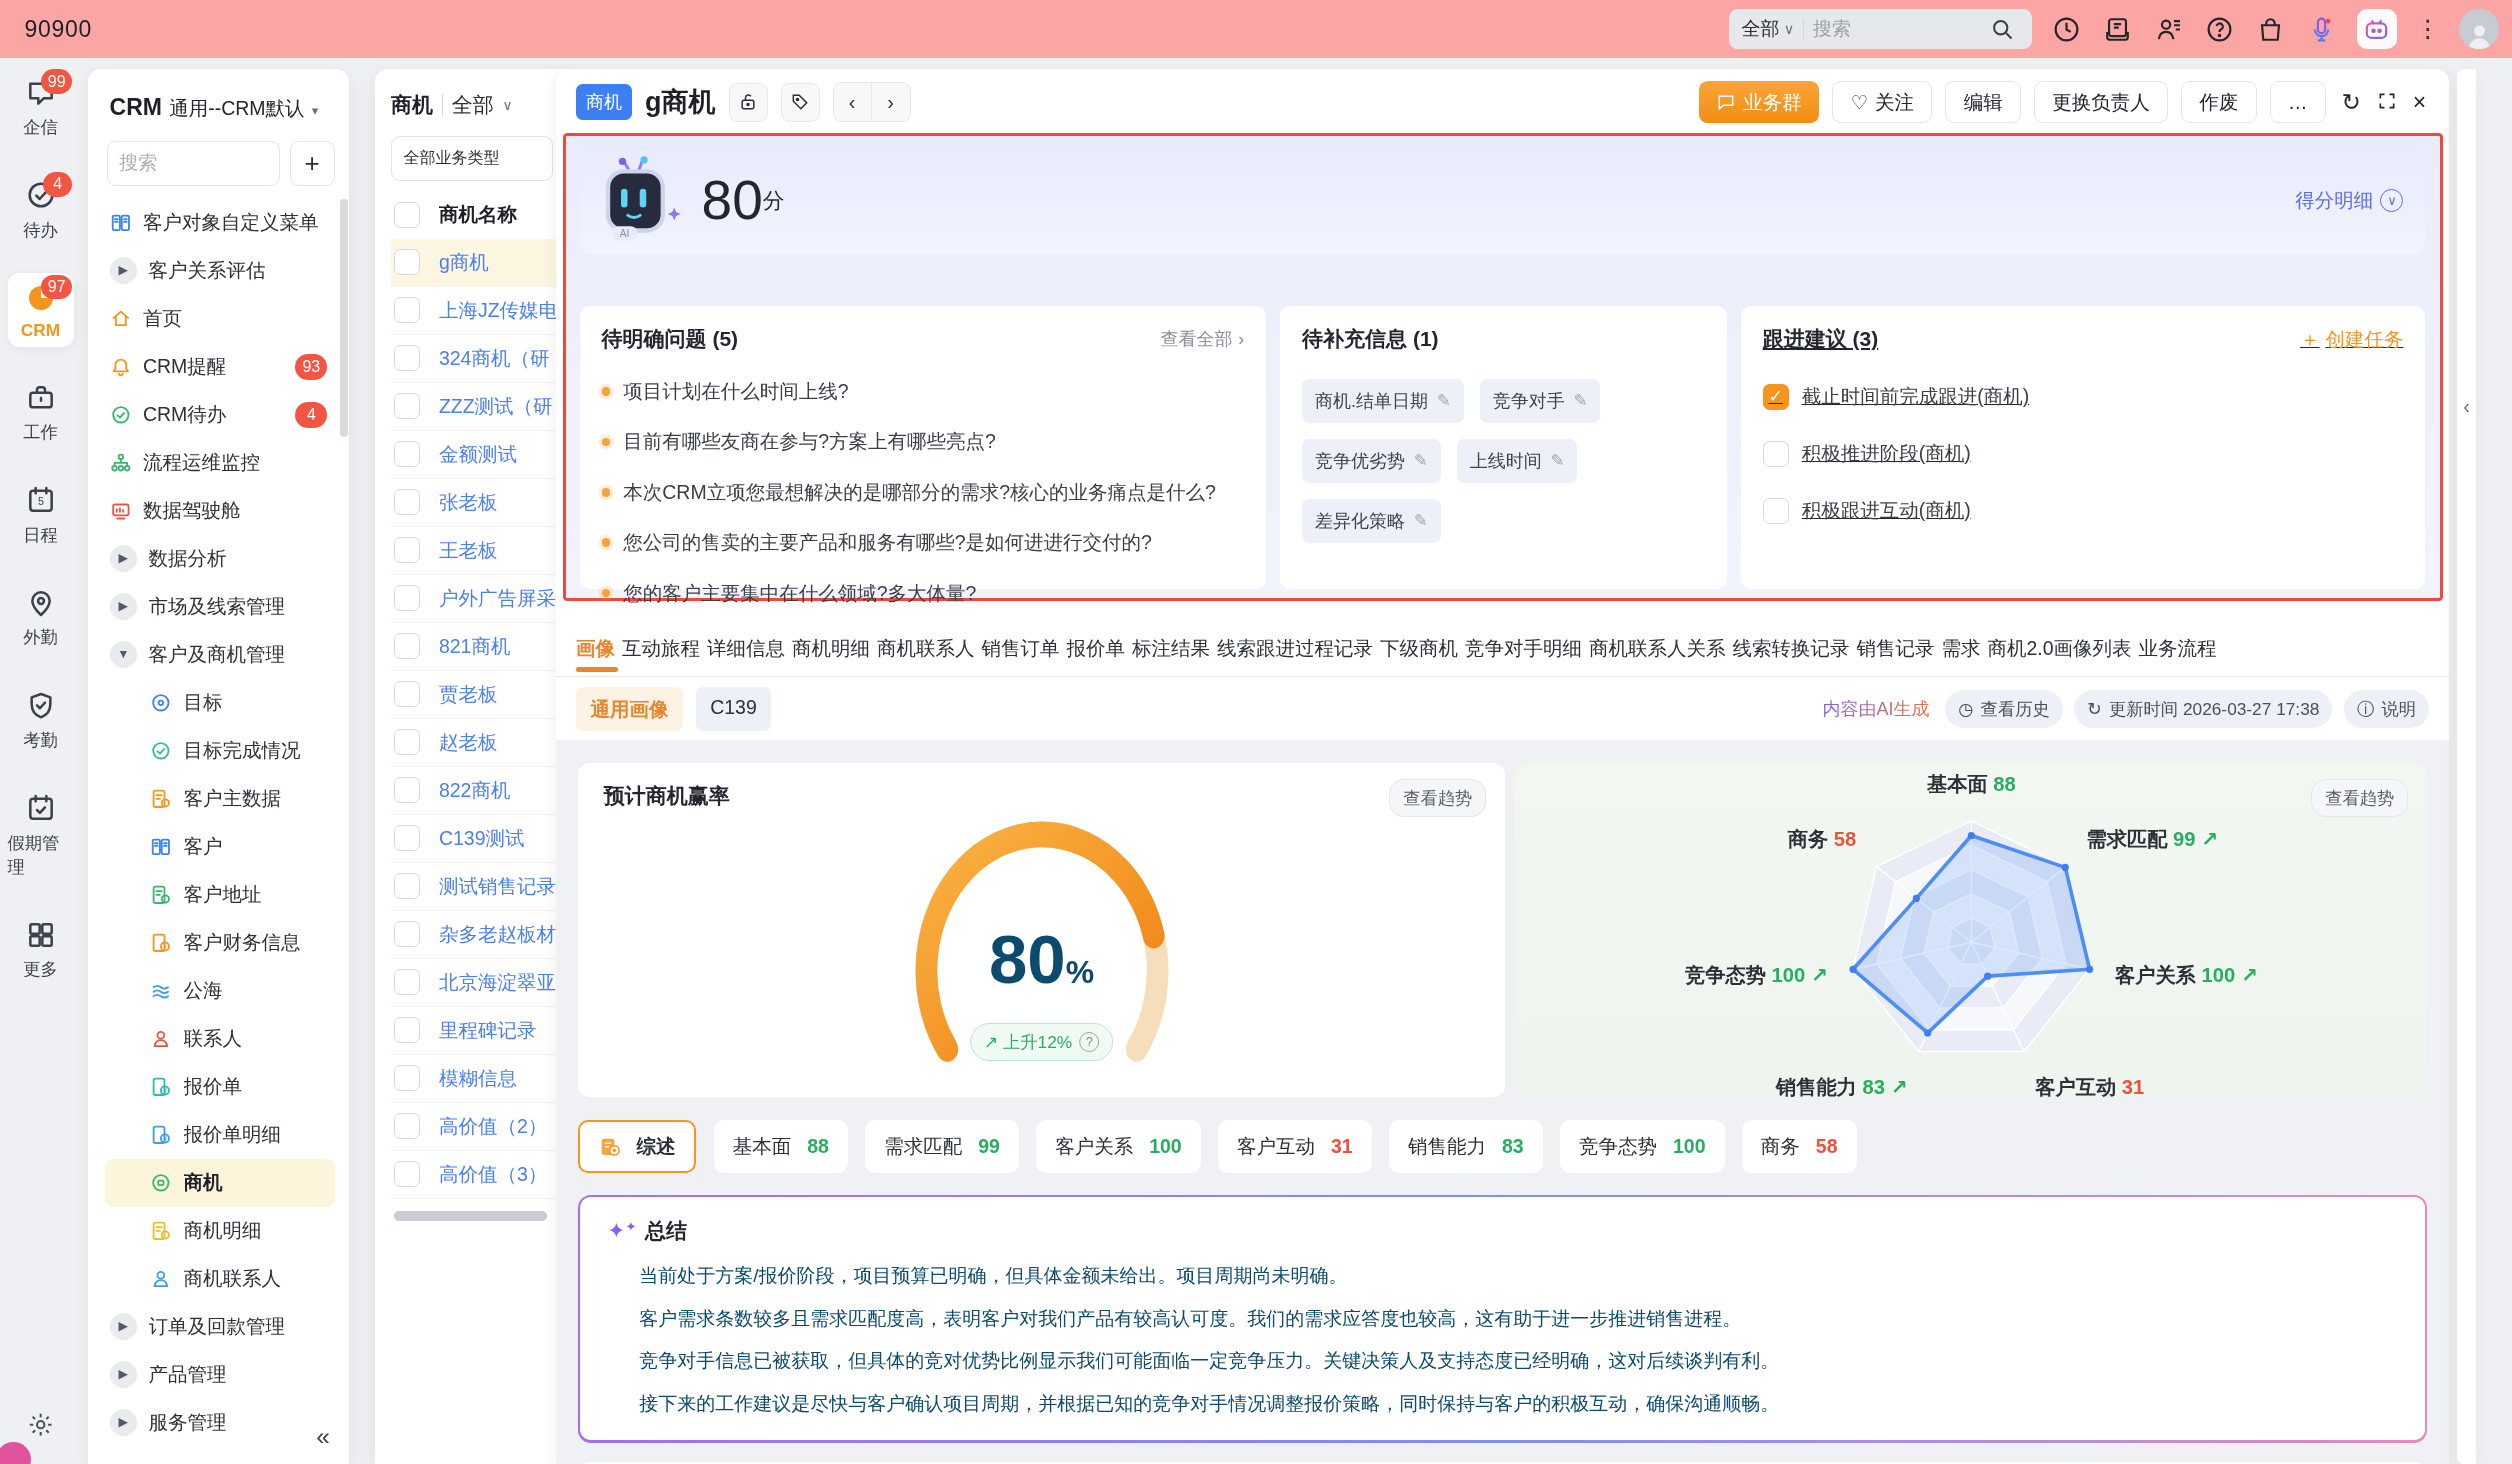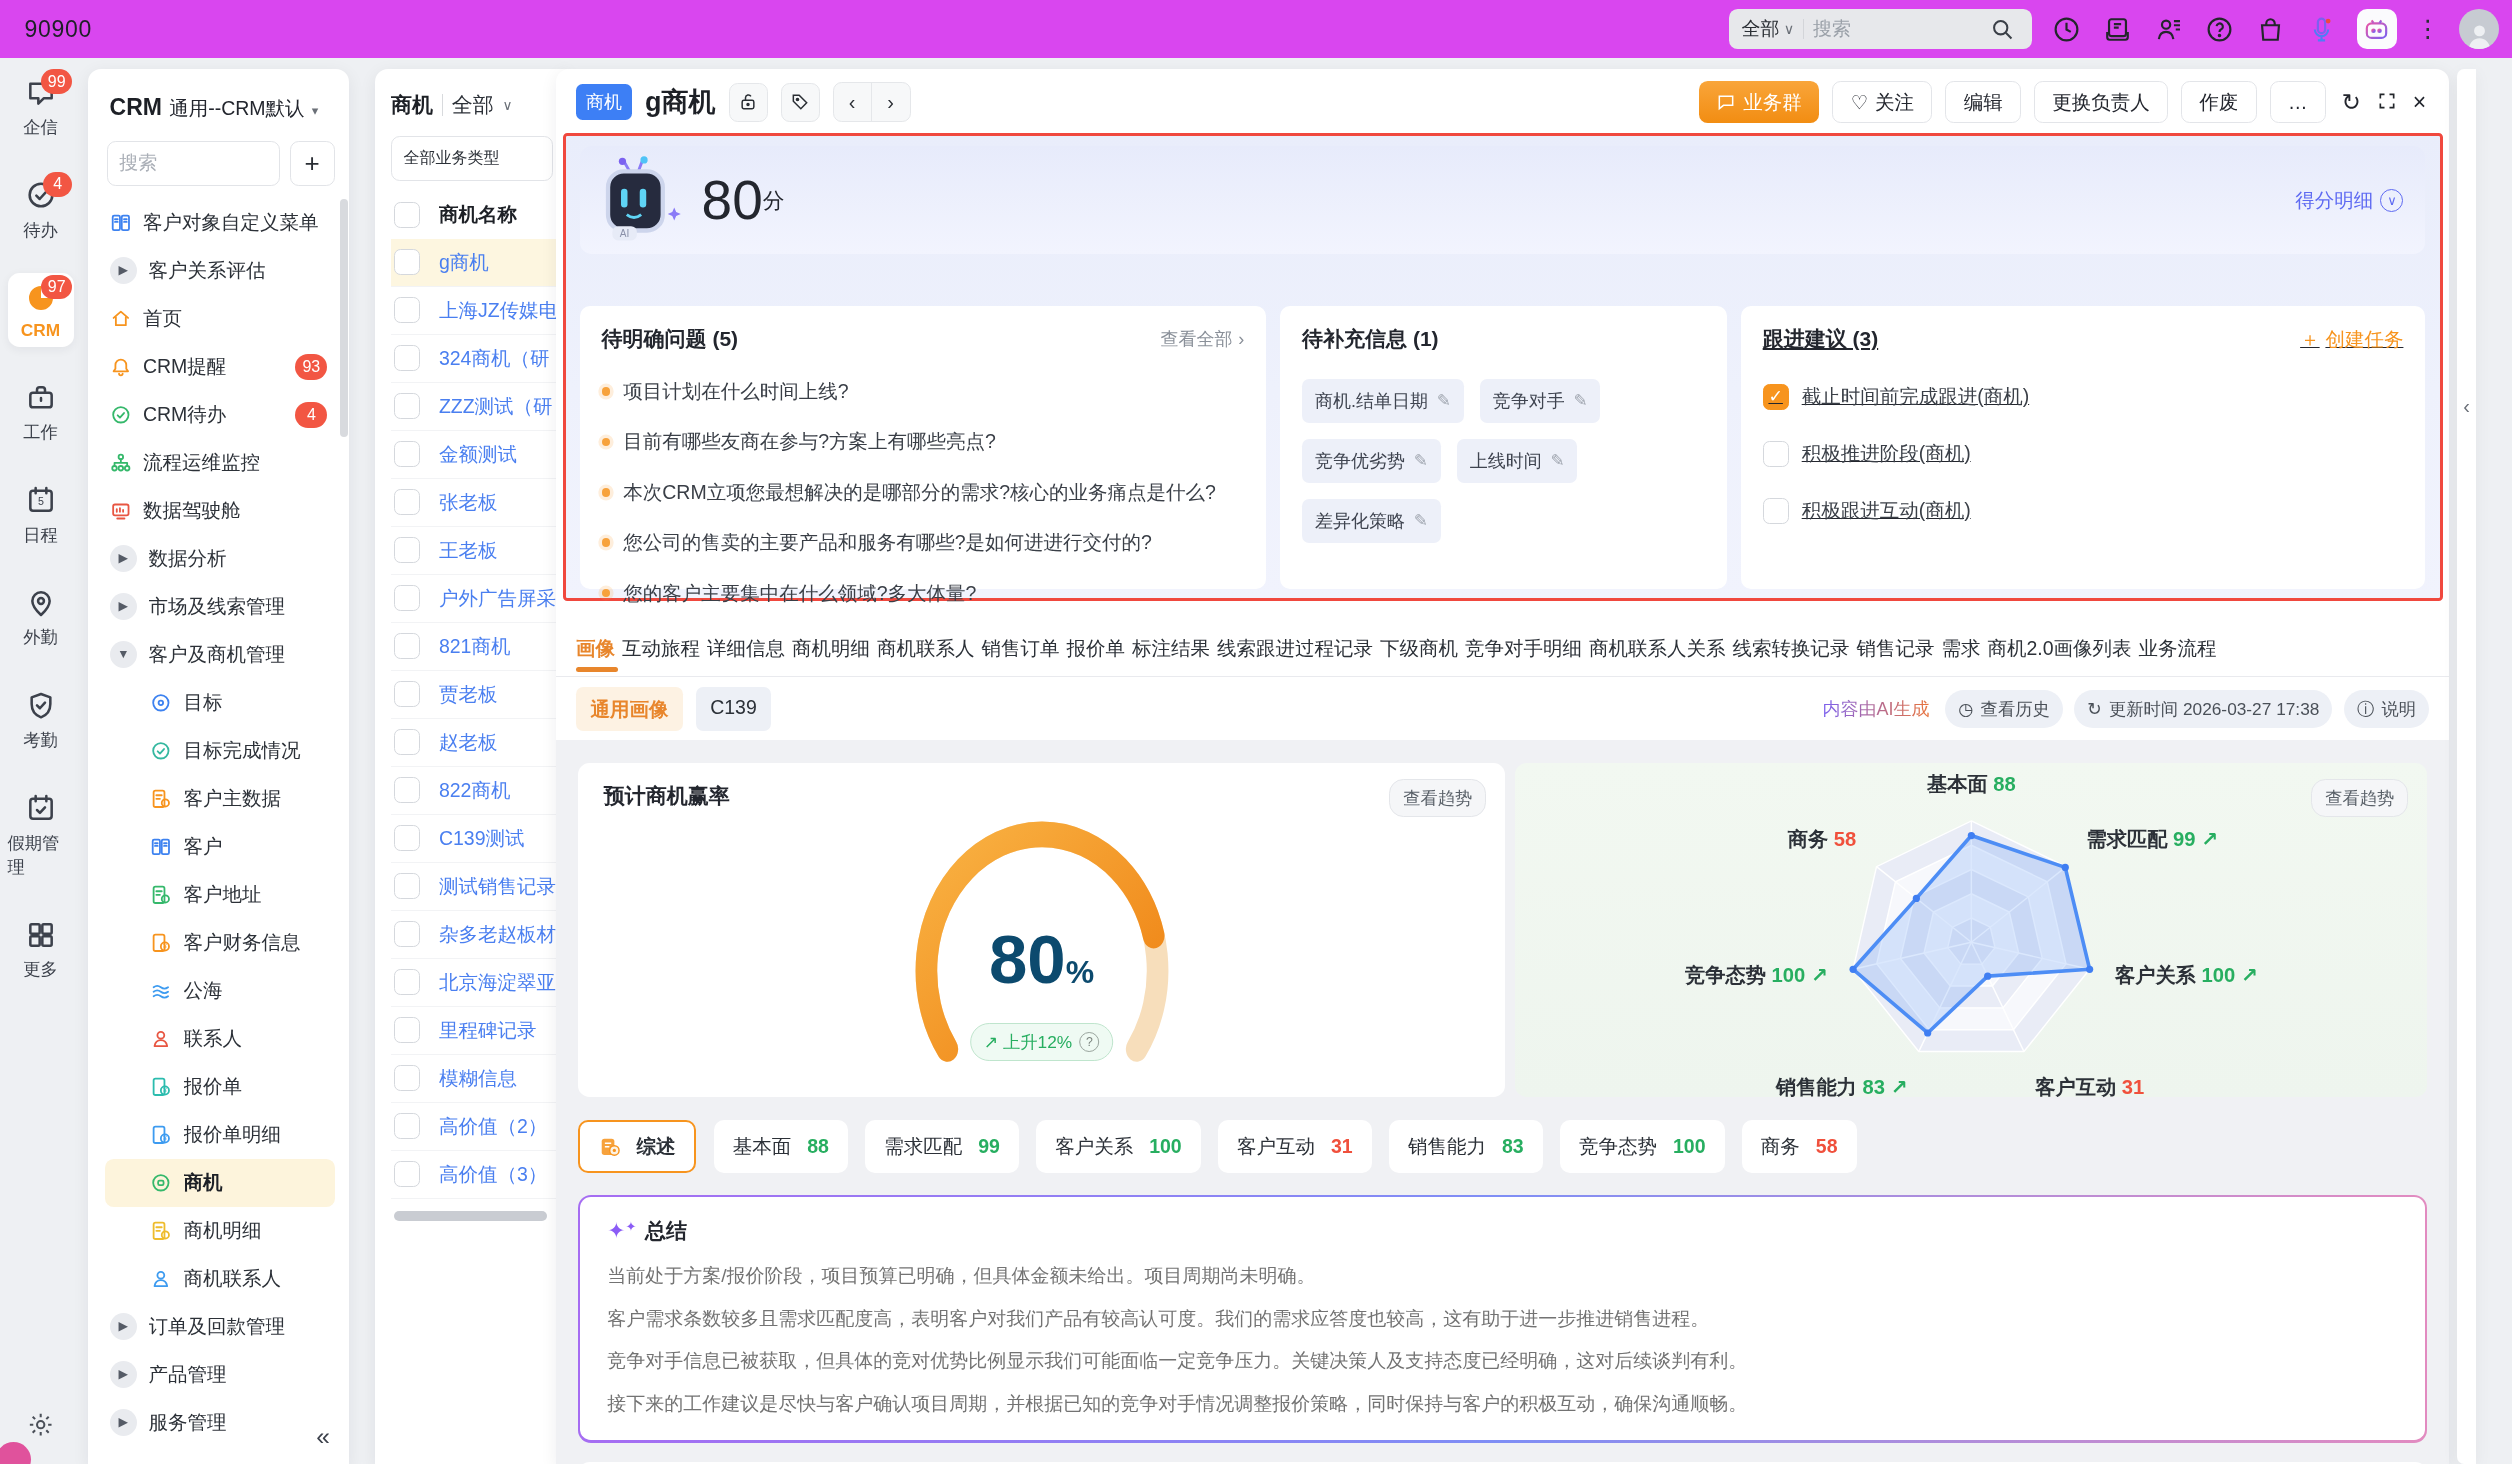--- a/index.html
+++ b/index.html
@@ -1,20 +1,20 @@
 <!DOCTYPE html>
 <html style="font-size:11.6px"><head>
 <meta charset="utf-8">
 <style>
   * { margin:0; padding:0; box-sizing:border-box; }
   html,body { width:2512px; height:1464px; overflow:hidden;
     font-family:"Liberation Sans","DejaVu Sans",sans-serif; background:#eef0f3; color:#23262e; }
 
   
-  .topbar { position:absolute; left:0; top:0; width:2512px; height:58px; background:#d946ef;
+  .topbar { position:absolute; left:0; top:0; width:2512px; height:58px; background:#fca5a5;
     display:flex; align-items:center; }
   .brand { font-size:23px; color:#1d2026; margin-left:24.5px; letter-spacing:0.7px; }
   .top-right { position:absolute; right:13px; top:0; height:58px; display:flex; align-items:center; gap:19px; }
   .search-pill { width:303px; height:40px; background:#e7e8eb; border-radius:8.7px; display:flex; align-items:center;
     padding:0 13px; gap:8.7px; }
   .search-pill .scope { font-size:19px; color:#2a2e34; display:flex; align-items:center; gap:4.3px; }
   .search-pill .caret { font-size:14.4px; color:#6b7078; }
   .search-pill .vline { width:1.4px; height:20px; background:#d3d5d9; }
   .search-pill .ph { font-size:19px; color:#9aa0a8; flex:1; }
   .tb-ico { width:32px; height:32px; display:flex; align-items:center; justify-content:center; }
@@ -164,21 +164,21 @@
   .spill .val { font-weight:bold; }
   .val.green { color:#27ae60; } .val.red { color:#f0503c; }
 
   
   .sum-border { margin-top:21.7px; border-radius:13px; padding:2.2px;
     background:linear-gradient(90deg,#a66df2,#7f8ef5,#e28bc0); }
   .sum-card { background:#fff; border-radius:10.8px; padding:20px 27.4px 24.5px; }
   .sum-title { display:flex; align-items:center; gap:8.7px; font-size:21px; font-weight:bold; color:#23262e; }
   .spark { color:#8b5cf6; font-size:21.7px; line-height:1; }
   .spark .sm { font-size:13px; vertical-align:top; }
-  .sum-p { font-size:19px; color:#737373; margin-top:19px; line-height:1.25; }
+  .sum-p { font-size:19px; color:#0c4a6e; margin-top:19px; line-height:1.25;margin-left:32px; }
 
   
   .feat-card { margin-top:19px; background:#fff; border-radius:11.6px 11.6px 0 0; padding:20px 27.4px; display:flex; align-items:center; height:101px; align-items:flex-start; }
 
   
   .rstrip { position:absolute; left:2457px; top:69px; width:19px; bottom:0; background:#fff; border-radius:7.2px 0 0 7.2px;
     display:flex; justify-content:center; box-shadow:0 4.3px 17.3px rgba(31,35,41,.05); }
   .rstrip .ch { margin-top:326px; color:#6b7078; font-size:20px; }
 
   svg { overflow:visible; }

